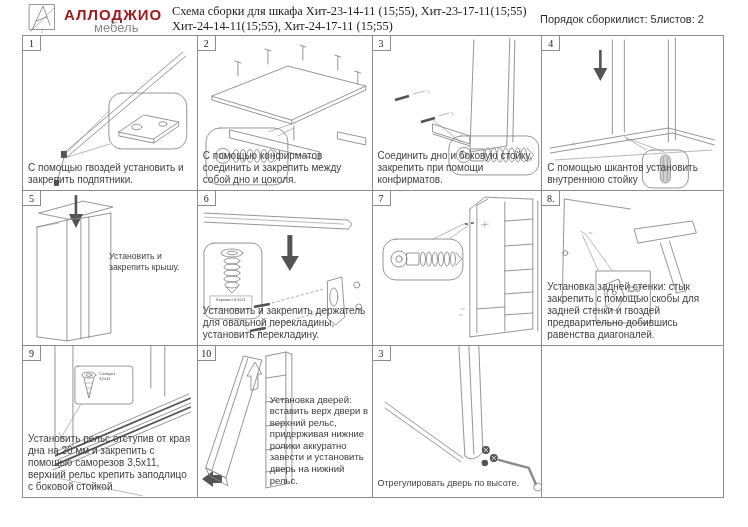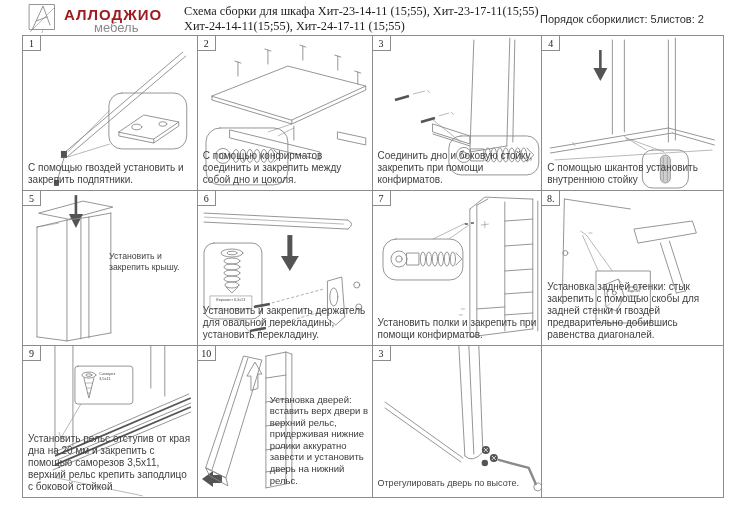--- a/index.html
+++ b/index.html
@@ -8,21 +8,21 @@
   .page { position:relative; width:748px; height:527px; background:#fff; }
 
   
   .header { position:absolute; left:0; top:0; width:748px; height:35px; }
   .logo-mark { position:absolute; left:28px; top:3px; width:30px; height:30px; }
   .brand { position:absolute; left:64px; top:6px; font-size:15px; font-weight:bold;
            letter-spacing:1px; color:#9e1c20; }
   .brand-sub { position:absolute; left:94px; top:20px; font-size:13px; color:#8a8a8a; }
   .doc-title { position:absolute; left:172px; top:4px; width:370px;
                font-family:"Liberation Serif", serif; font-size:12.3px; line-height:1.2;
-               color:#1c1c1c;margin-left:12px; }
+               color:#1c1c1c; }
   .sheet-info { position:absolute; left:540px; top:13px; width:200px; font-size:11px;
                 color:#2e2e2e; display:flex; white-space:nowrap; }
 
   
   .grid { position:absolute; left:22px; top:35px; width:702px; height:463px;
           border:1px solid #8c8c8c; }
   .row { display:flex; border-bottom:1px solid #8c8c8c; }
   .row:last-child { border-bottom:none; }
   .cell { position:relative; overflow:hidden; border-right:1px solid #8c8c8c; background:#fff; }
   .cell:last-child { border-right:none; }
@@ -272,21 +272,20 @@
           <ellipse cx="62" cy="68" rx="2.6" ry="7" class="ln"></ellipse>
           <ellipse cx="68" cy="68" rx="2.6" ry="7" class="ln"></ellipse>
           <ellipse cx="74" cy="68" rx="2.6" ry="7" class="ln"></ellipse>
           <ellipse cx="80" cy="68" rx="2.6" ry="7" class="ln"></ellipse>
           <path d="M83,62 L89,68 L83,74" class="ln"></path>
           <path d="M60,48 L93,32" class="th"></path>
           <path d="M76,48 L96,34" class="th"></path>
           <path d="M92,33 L95,33 M98,32 L101,32" class="dkl" style="stroke-width:1.4"></path>
           <path d="M88,118 L92,118 M86,124 L90,124" class="th"></path>
         </svg>
-        <div class="cap">Установить полки и закрепить при помощи конфирматов.</div>
       </div>
 
       <div class="cell" style="width:181px">
         <div class="num">8.</div>
         <svg class="illu" viewBox="0 0 180 154">
           <path d="M22,8 L88,18" class="ln"></path>
           <path d="M22,8 L20,105" class="ln"></path>
           <circle cx="23" cy="62" r="2.5" class="ln"></circle>
           <path d="M38,40 L44,44 M46,42 L50,42" class="th"></path>
           <path d="M40,44 L56,80" class="th"></path>

